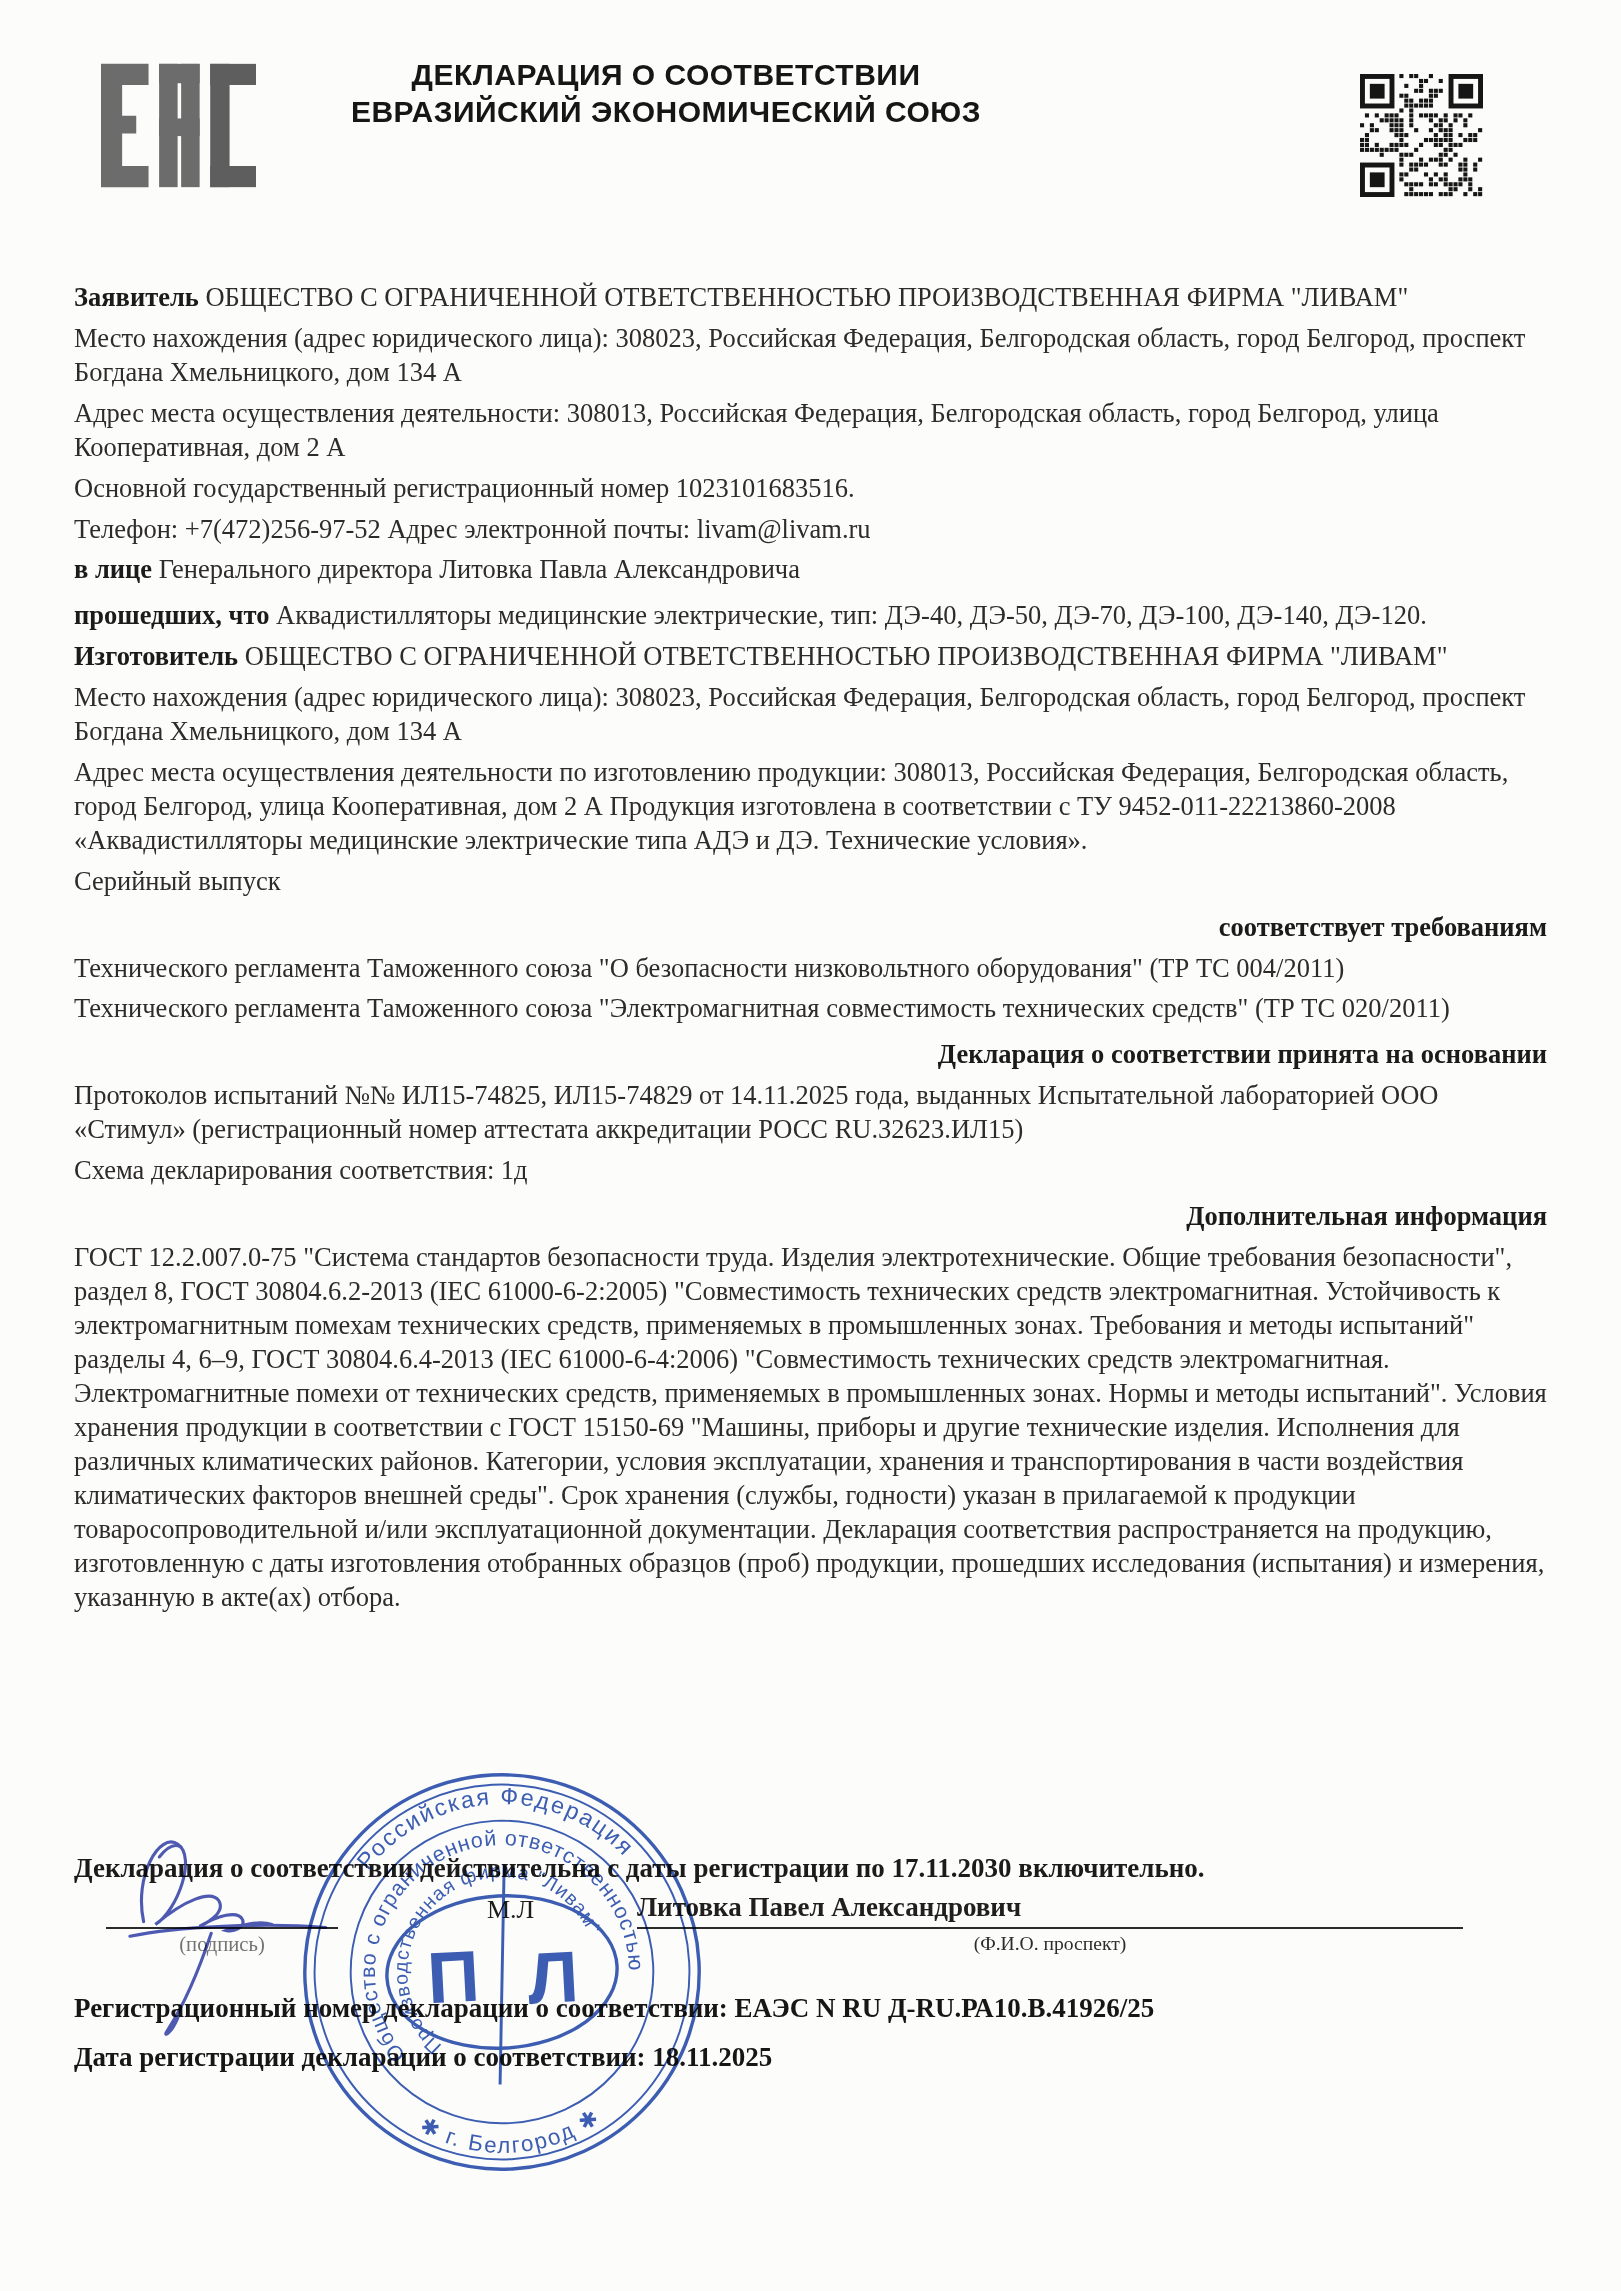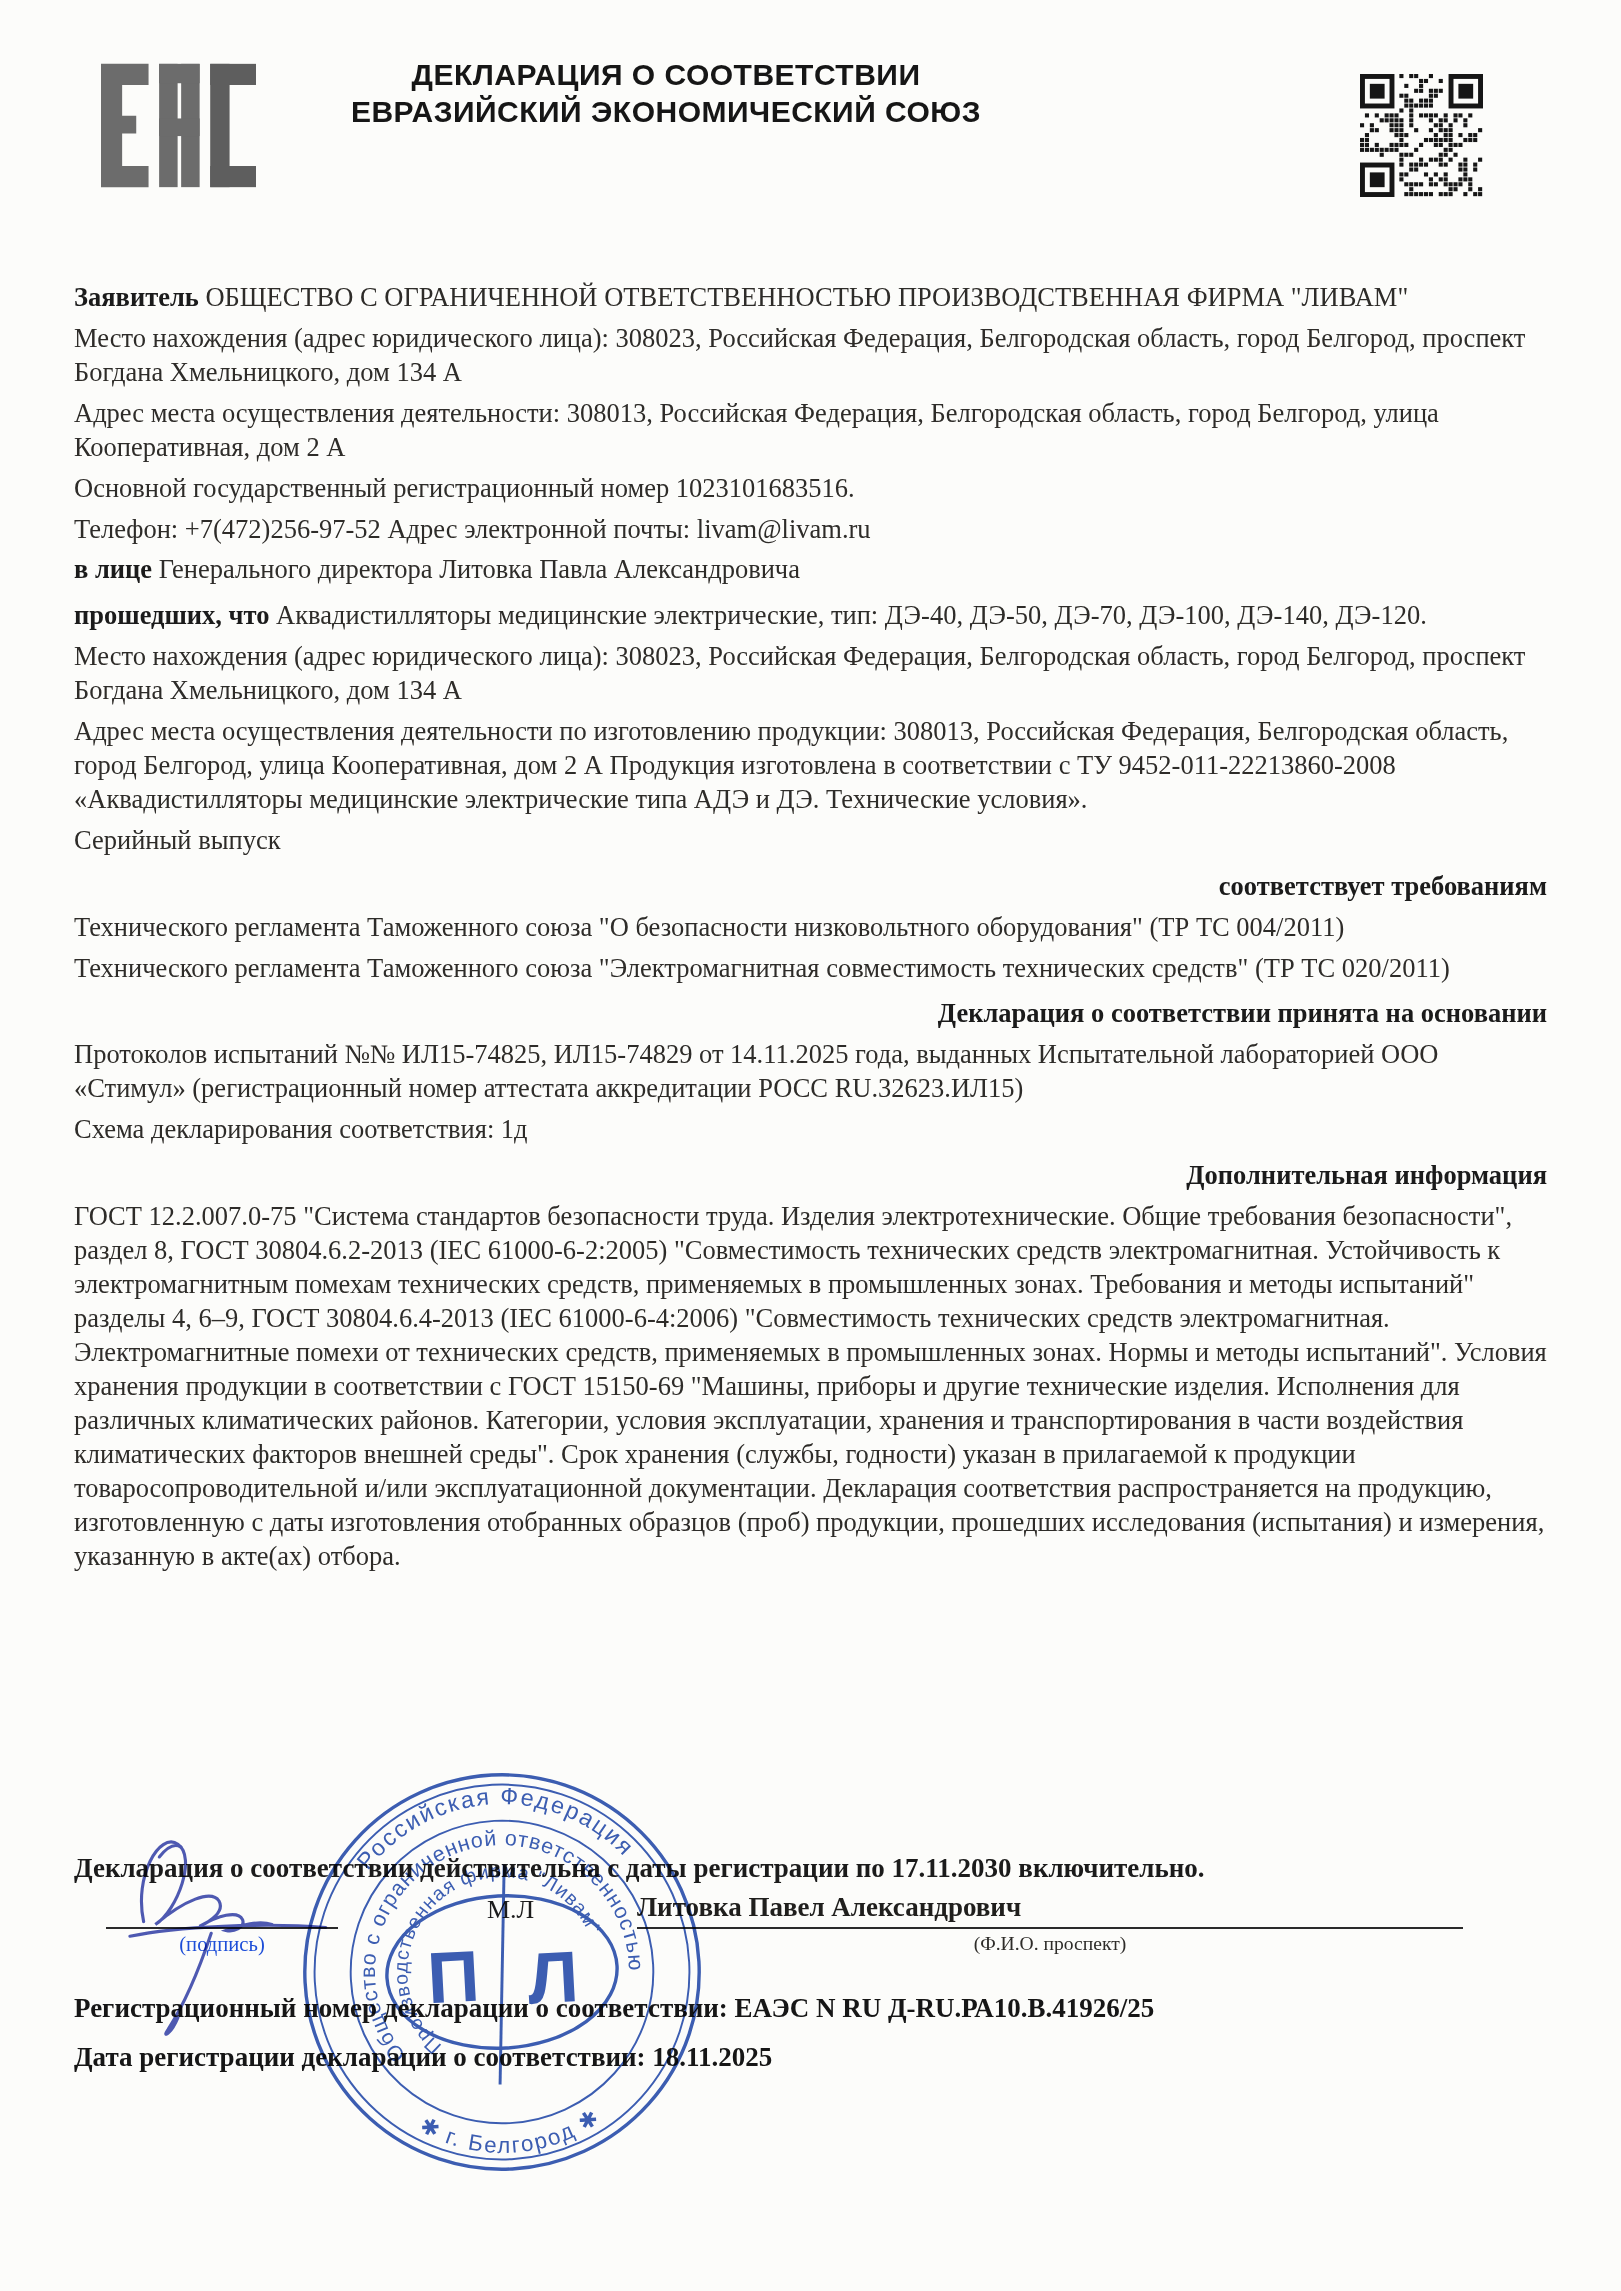--- a/index.html
+++ b/index.html
@@ -24,21 +24,21 @@
   
   .doc-body{position:absolute;left:74px;top:280px;width:1473px;}
   .doc-body p{margin:0 0 6.9px 0;font-size:26.5px;line-height:34px;}
   .doc-body p b{color:#1b1b1b;}
   .doc-body p.bold{font-weight:bold;color:#1b1b1b;text-align:right;}
   .doc-body p.sect{margin-top:11.8px;}
   
   .validity{position:absolute;left:74px;top:1852px;width:1473px;
     font-size:27px;font-weight:bold;color:#1b1b1b;line-height:33px;}
   .sig-line-left{position:absolute;left:106px;top:1927px;width:232px;border-top:2px solid #2a2a2a;}
-  .sig-caption-left{position:absolute;left:106px;top:1933px;width:232px;text-align:center;font-size:20.6px;color:#1d4ed8;}
+  .sig-caption-left{position:absolute;left:106px;top:1933px;width:232px;text-align:center;font-size:20.6px;color:#737373;}
   .fio-name{position:absolute;left:637px;top:1892px;width:826px;font-size:27px;color:#201f1d;font-weight:bold;}
   .sig-line-right{position:absolute;left:637px;top:1927px;width:826px;border-top:2px solid #2a2a2a;}
   .sig-caption-right{position:absolute;left:637px;top:1933px;width:826px;text-align:center;font-size:19.6px;color:#2e2c29;}
   .footer-line1{position:absolute;left:74px;top:1993px;width:1473px;font-size:27px;font-weight:bold;color:#161616;}
   .footer-line2{position:absolute;left:74px;top:2042px;width:1473px;font-size:27px;font-weight:bold;color:#161616;}
   
   .mp-mark{position:absolute;left:487px;top:1895px;font-size:26px;color:#1c1c1c;z-index:1;}
   .stamp{position:absolute;left:297px;top:1767px;width:410px;height:410px;
     transform:rotate(-3deg);opacity:.93;mix-blend-mode:multiply;z-index:2;}
   .autograph{position:absolute;left:116px;top:1806px;width:257px;height:237px;
@@ -287,20 +287,21 @@
   </svg>
 
   <div class="doc-body">
     <p><b>Заявитель</b> <span>ОБЩЕСТВО С ОГРАНИЧЕННОЙ ОТВЕТСТВЕННОСТЬЮ ПРОИЗВОДСТВЕННАЯ ФИРМА "ЛИВАМ"</span></p>
     <p>Место нахождения (адрес юридического лица): 308023, Российская Федерация, Белгородская область, город Белгород, проспект Богдана Хмельницкого, дом 134 А</p>
     <p>Адрес места осуществления деятельности: 308013, Российская Федерация, Белгородская область, город Белгород, улица Кооперативная, дом 2 А</p>
     <p>Основной государственный регистрационный номер 1023101683516.</p>
     <p>Телефон: +7(472)256-97-52 Адрес электронной почты: livam@livam.ru</p>
     <p><b>в лице</b> <span>Генерального директора Литовка Павла Александровича</span></p>
     <p class="sect"><b>прошедших, что</b> <span>Аквадистилляторы медицинские электрические, тип: ДЭ-40, ДЭ-50, ДЭ-70, ДЭ-100, ДЭ-140, ДЭ-120.</span></p>
+    <p><b>Изготовитель</b> <span>ОБЩЕСТВО С ОГРАНИЧЕННОЙ ОТВЕТСТВЕННОСТЬЮ ПРОИЗВОДСТВЕННАЯ ФИРМА "ЛИВАМ"</span></p>
     <p>Место нахождения (адрес юридического лица): 308023, Российская Федерация, Белгородская область, город Белгород, проспект Богдана Хмельницкого, дом 134 А</p>
     <p>Адрес места осуществления деятельности по изготовлению продукции: 308013, Российская Федерация, Белгородская область, город Белгород, улица Кооперативная, дом 2 А Продукция изготовлена в соответствии с ТУ 9452-011-22213860-2008 «Аквадистилляторы медицинские электрические типа АДЭ и ДЭ. Технические условия».</p>
     <p>Серийный выпуск</p>
     <p class="bold sect">соответствует требованиям</p>
     <p>Технического регламента Таможенного союза "О безопасности низковольтного оборудования" (ТР ТС 004/2011)</p>
     <p>Технического регламента Таможенного союза "Электромагнитная совместимость технических средств" (ТР ТС 020/2011)</p>
     <p class="bold sect">Декларация о соответствии принята на основании</p>
     <p>Протоколов испытаний №№ ИЛ15-74825, ИЛ15-74829 от 14.11.2025 года, выданных Испытательной лабораторией ООО «Стимул» (регистрационный номер аттестата аккредитации РОСС RU.32623.ИЛ15)</p>
     <p>Схема декларирования соответствия: 1д</p>
     <p class="bold sect">Дополнительная информация</p>

